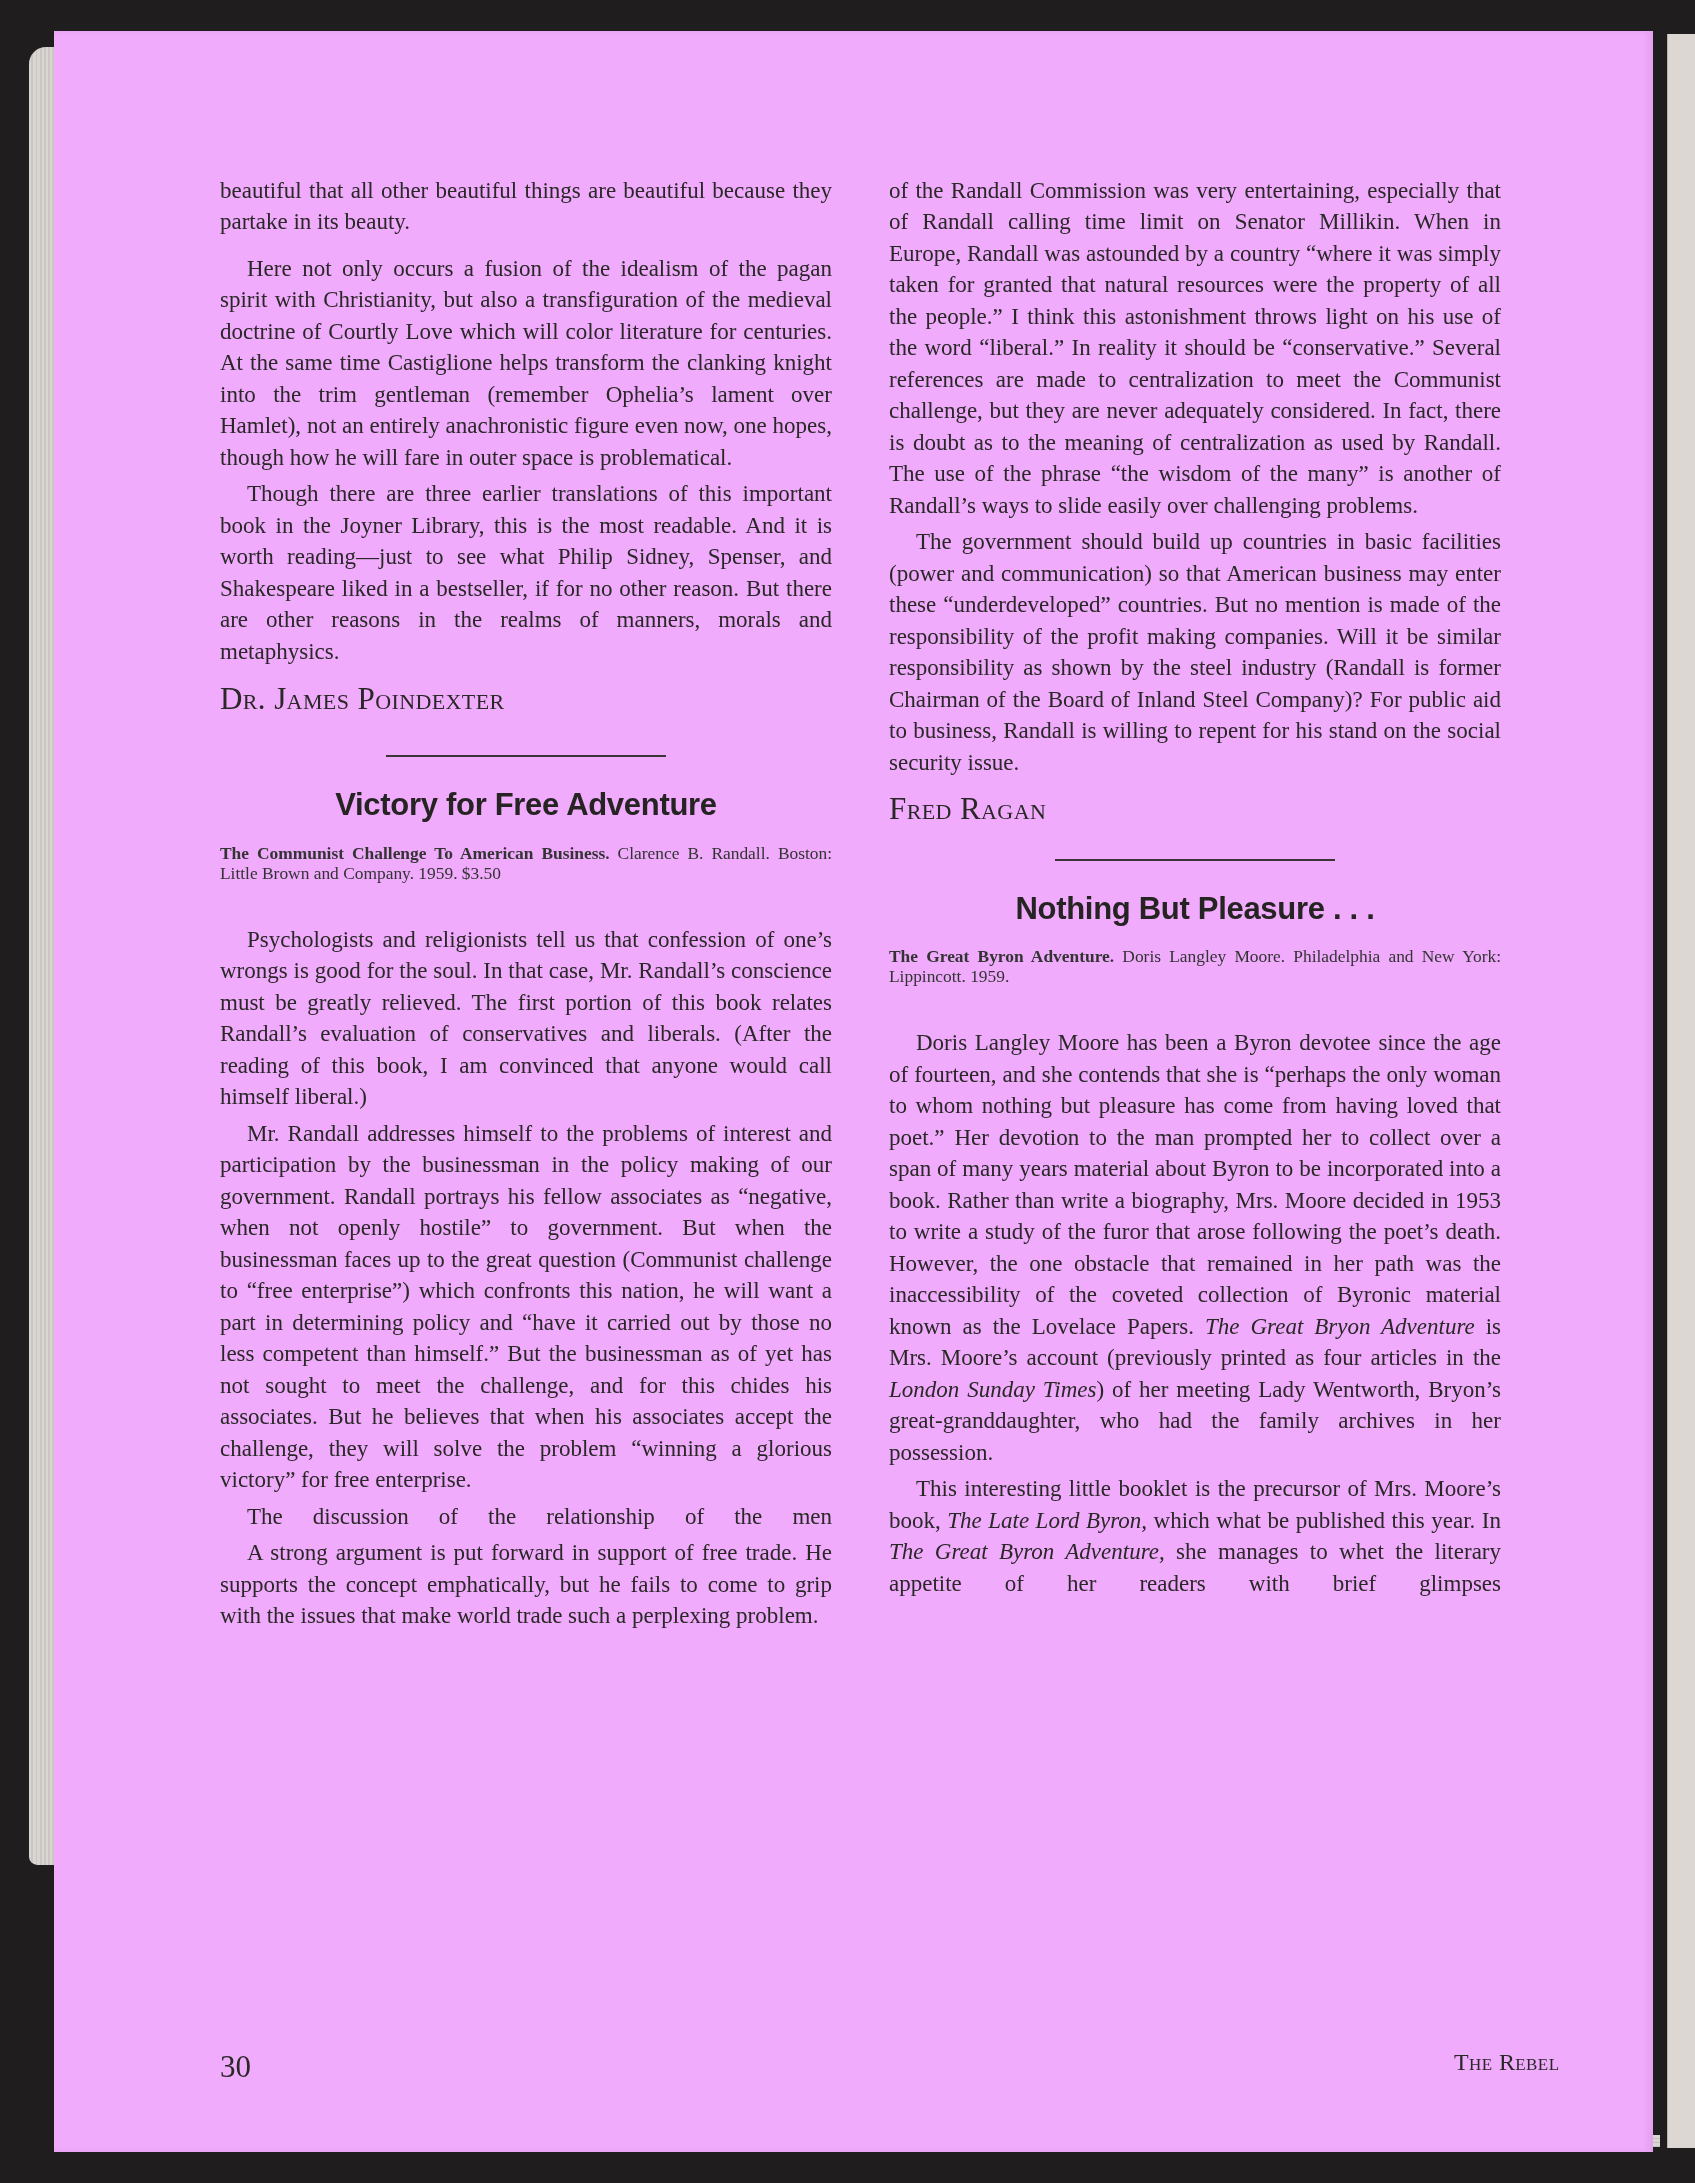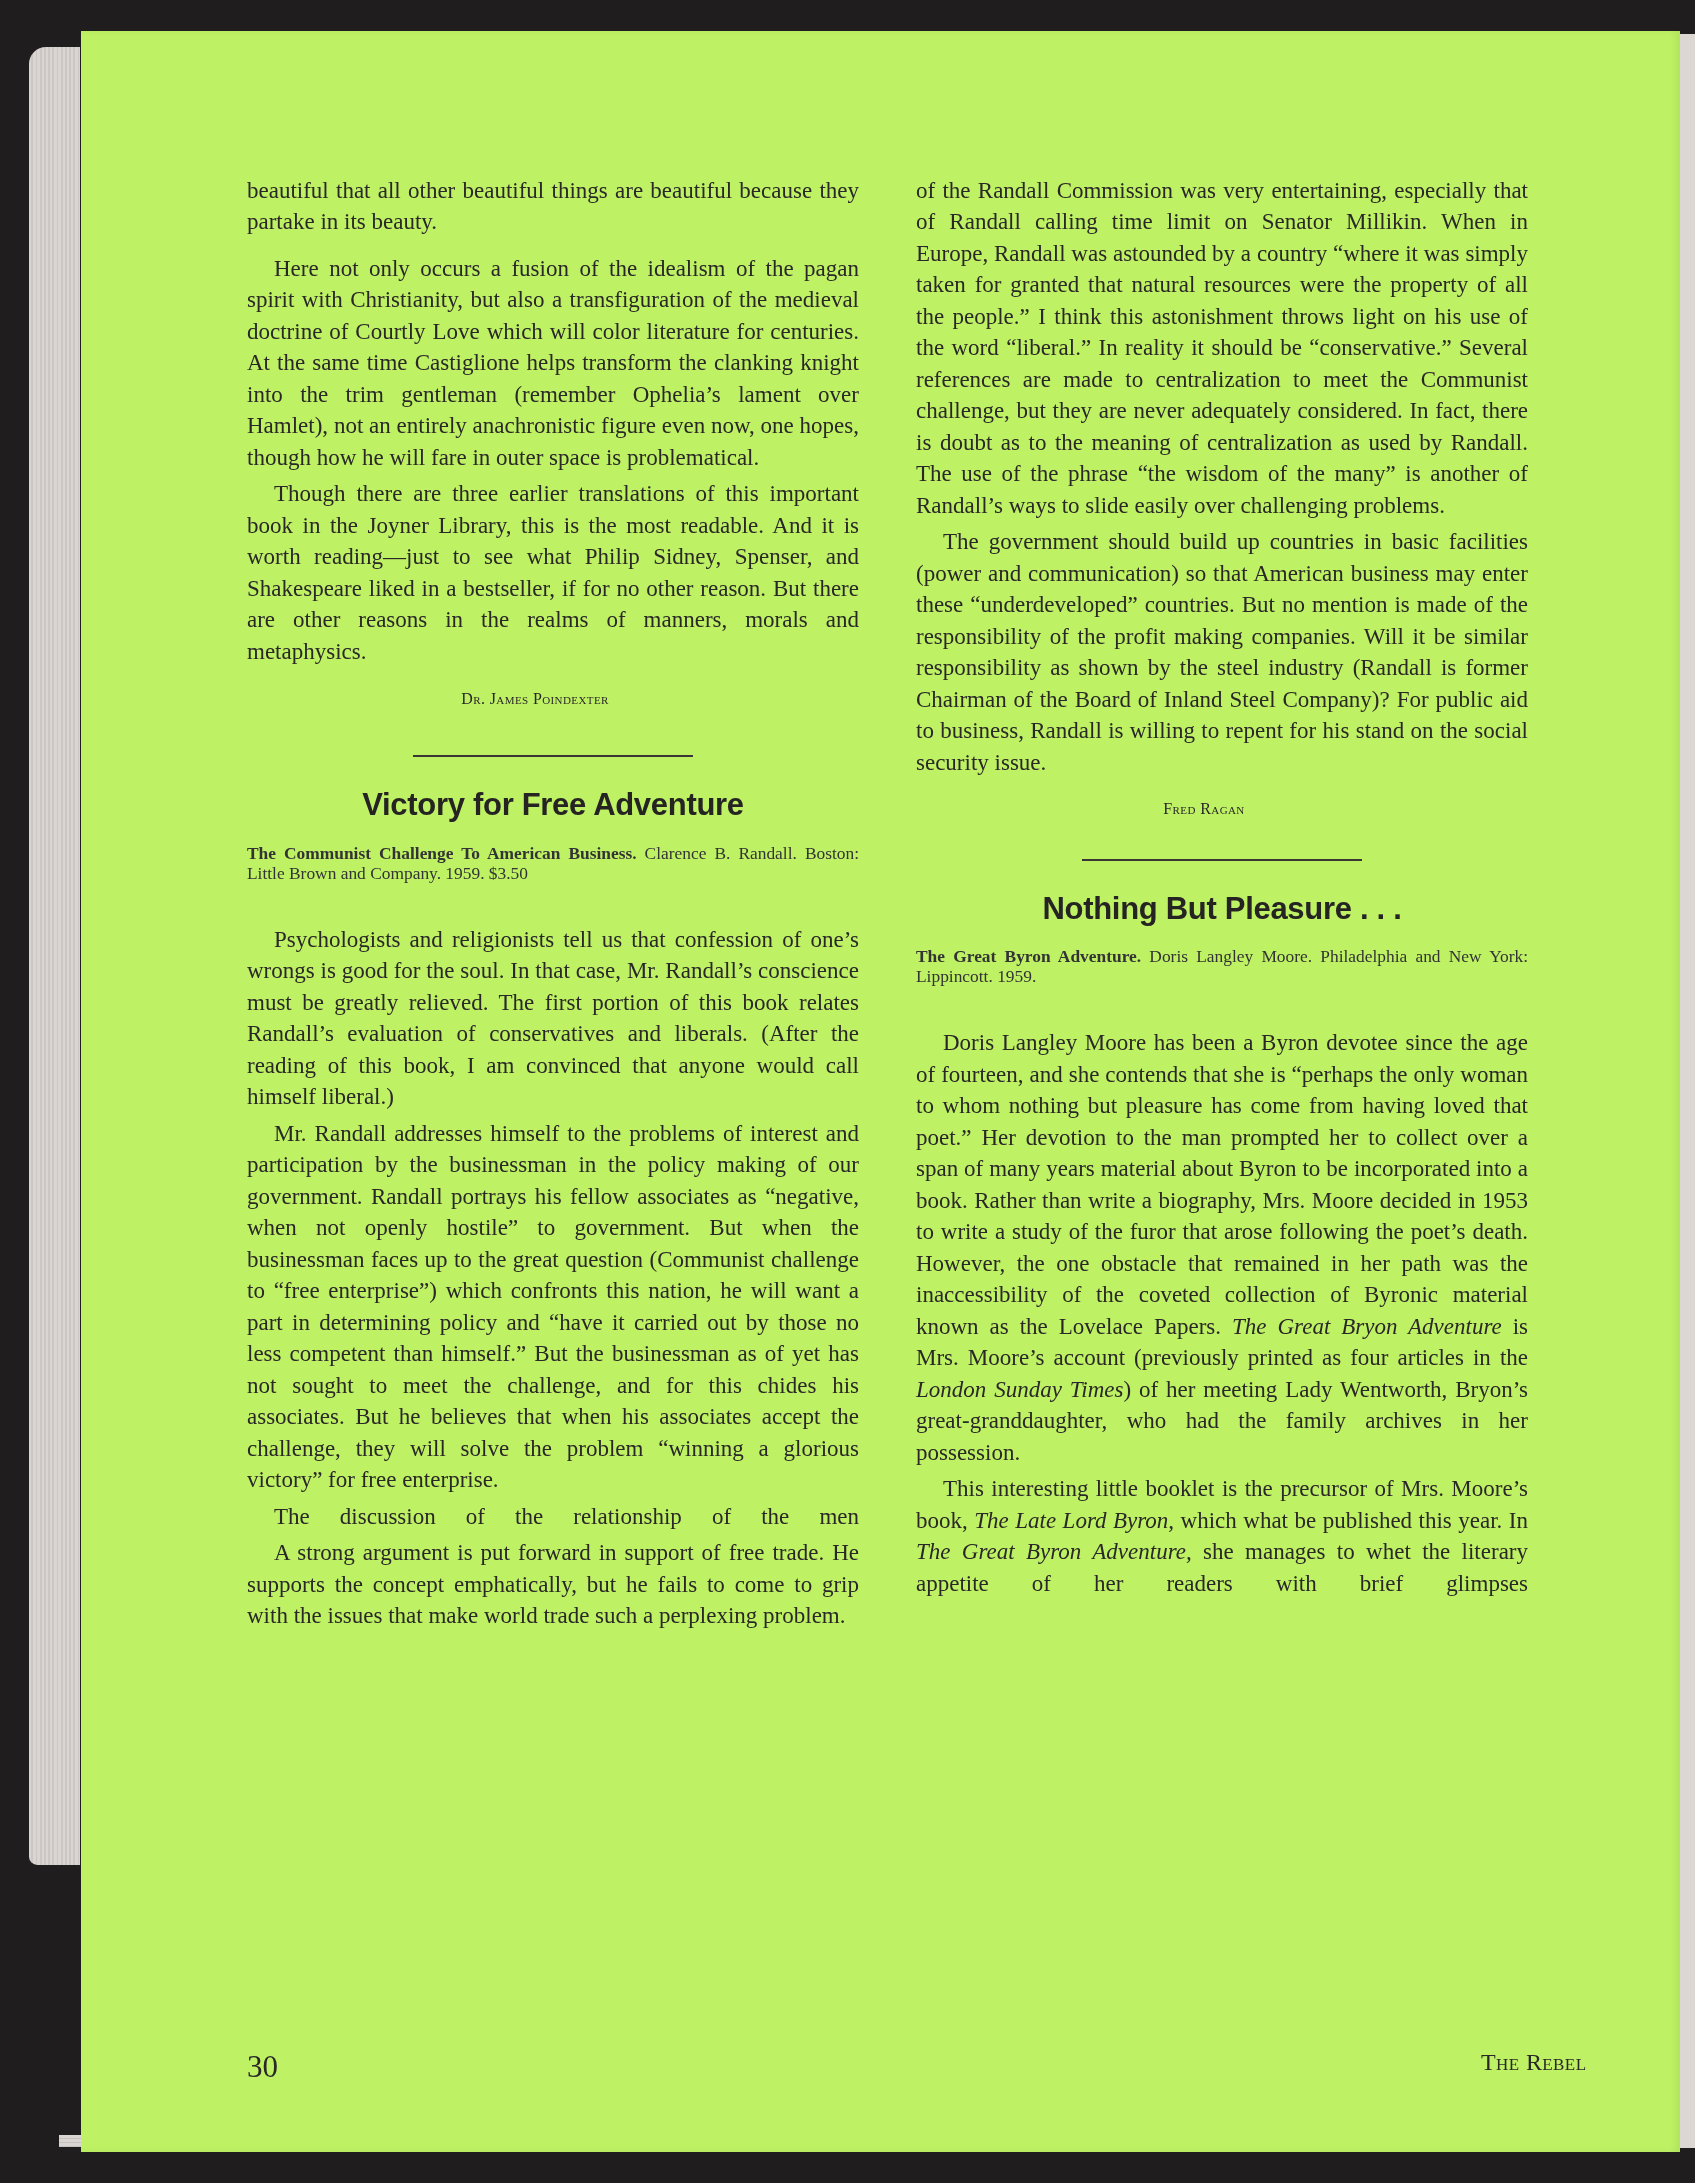--- a/index.html
+++ b/index.html
@@ -12,38 +12,38 @@
   .page-stack-left {
     position: absolute; left: 29px; top: 47px; width: 51px; height: 1818px;
     background: repeating-linear-gradient(90deg, #d9d5d2 0 2.5px, #cbc6c2 2.5px 4.2px);
     border-radius: 17px 0 0 8.5px;
   }
   .page-stack-bottom {
     position: absolute; left: 59px; top: 2135px; width: 1601px; height: 12px;
     background: repeating-linear-gradient(180deg, #d9d5d2 0 2.5px, #c6c1bd 2.5px 4.2px);
   }
   .page {
-    position: absolute; left: 81px; top: 30.5px; width: 1599px; height: 2121px;
-    background: #bef264;
+    position: absolute; left: 54px; top: 30.5px; width: 1599px; height: 2121px;
+    background: #f0abfc;
     box-shadow: inset -5.1px 0 6.8px rgba(0,0,0,0.06);
   }
   .page-next {
     position: absolute; left: 1667px; top: 34px; width: 28px; height: 2114px;
     background: #dcd7d3; border-left: 1.7px solid #b9b3ae;
   }
   .col {
     position: absolute; top: 144px; width: 612px;
     color: #2a2727; font-size: 23px; line-height: 31.5px;
   }
   .col-left { left: 166px; }
   .col-right { left: 835px; }
   p { margin: 0 0 5.1px 0; text-align: justify; text-indent: 27px; }
   p.noindent { text-indent: 0; }
   .byline {
-    text-align: center; font-variant: small-caps; font-size: 16px;
+    text-align: left; font-variant: small-caps; font-size: 31px;
     letter-spacing: 0.4px; margin: 15.2px 36px 0 0;
   }
   .rule {
     height: 0; border-top: 2.1px solid #3a3636; margin: 41px auto 0 auto; width: 280px;
   }
   h2 {
     font-family: "Liberation Sans", "DejaVu Sans", sans-serif;
     font-weight: bold; font-size: 31px; text-align: center;
     margin: 32px 0 22px 0; color: #262323; letter-spacing: -0.3px;
   }

